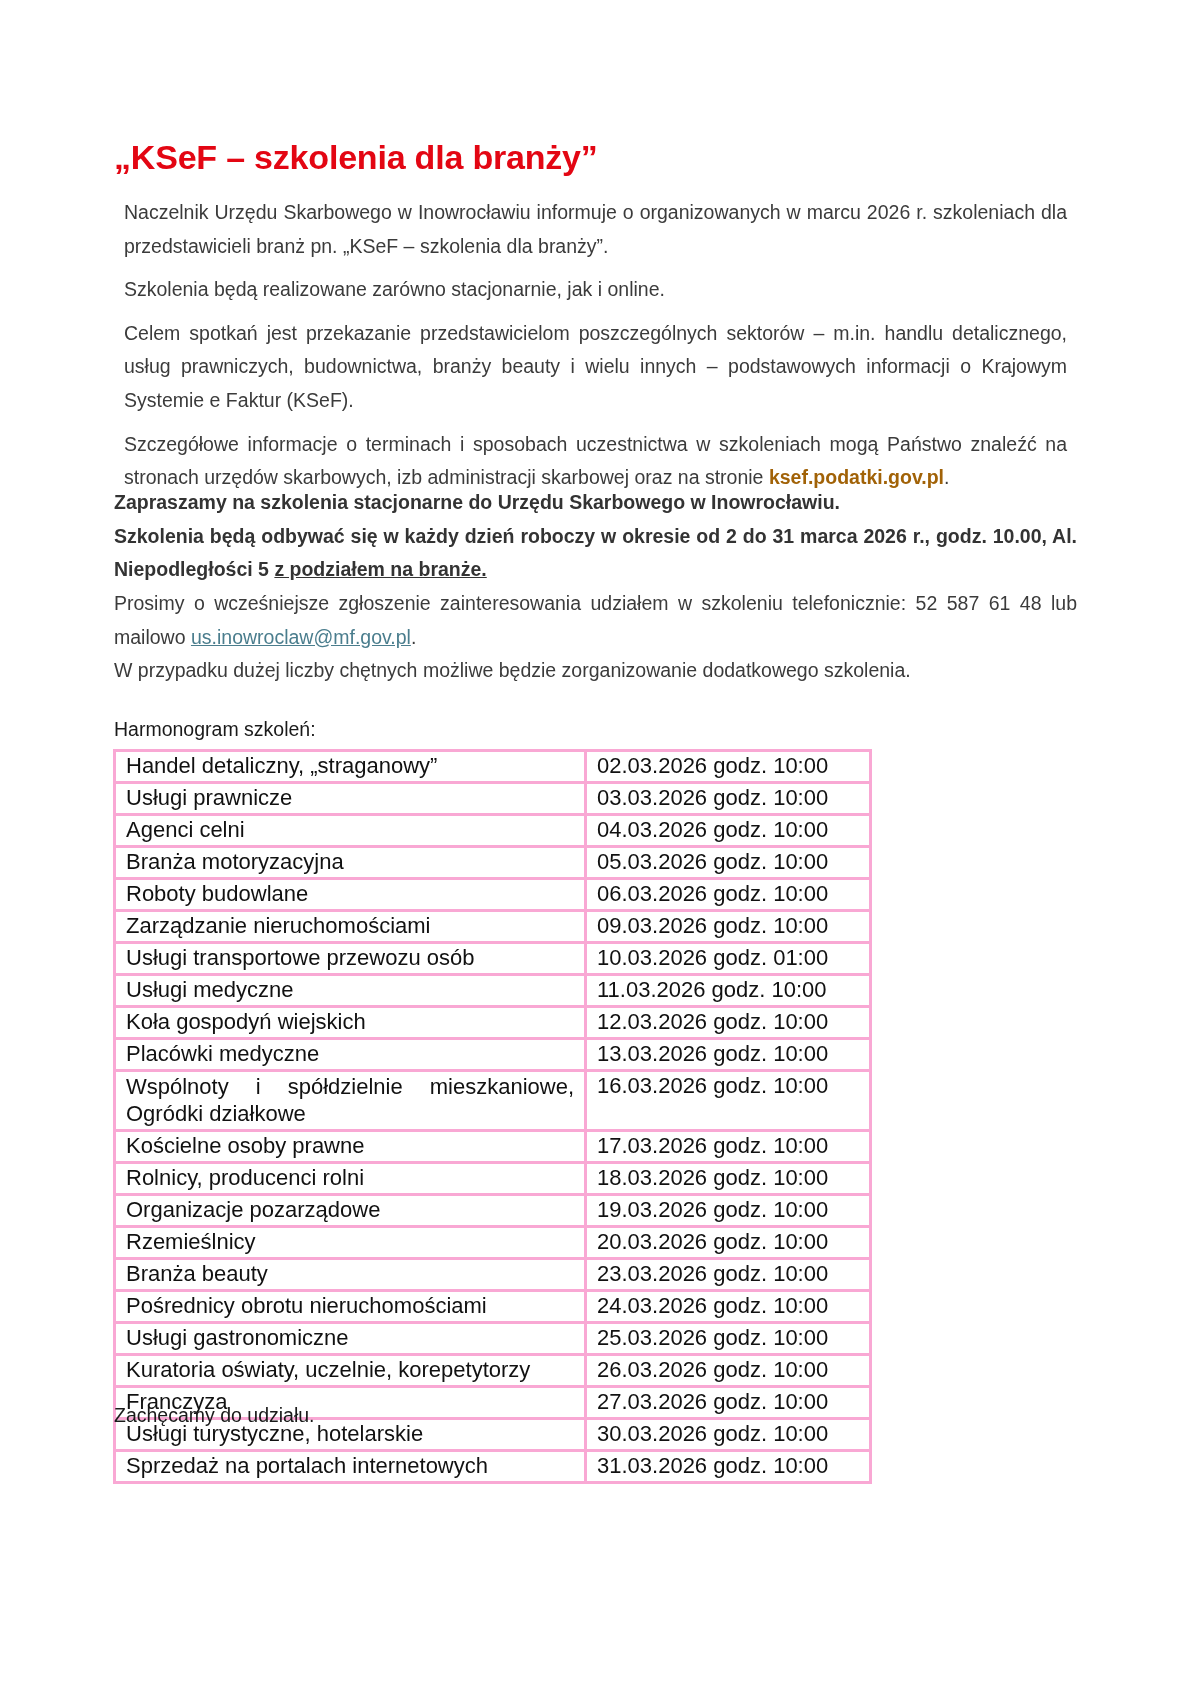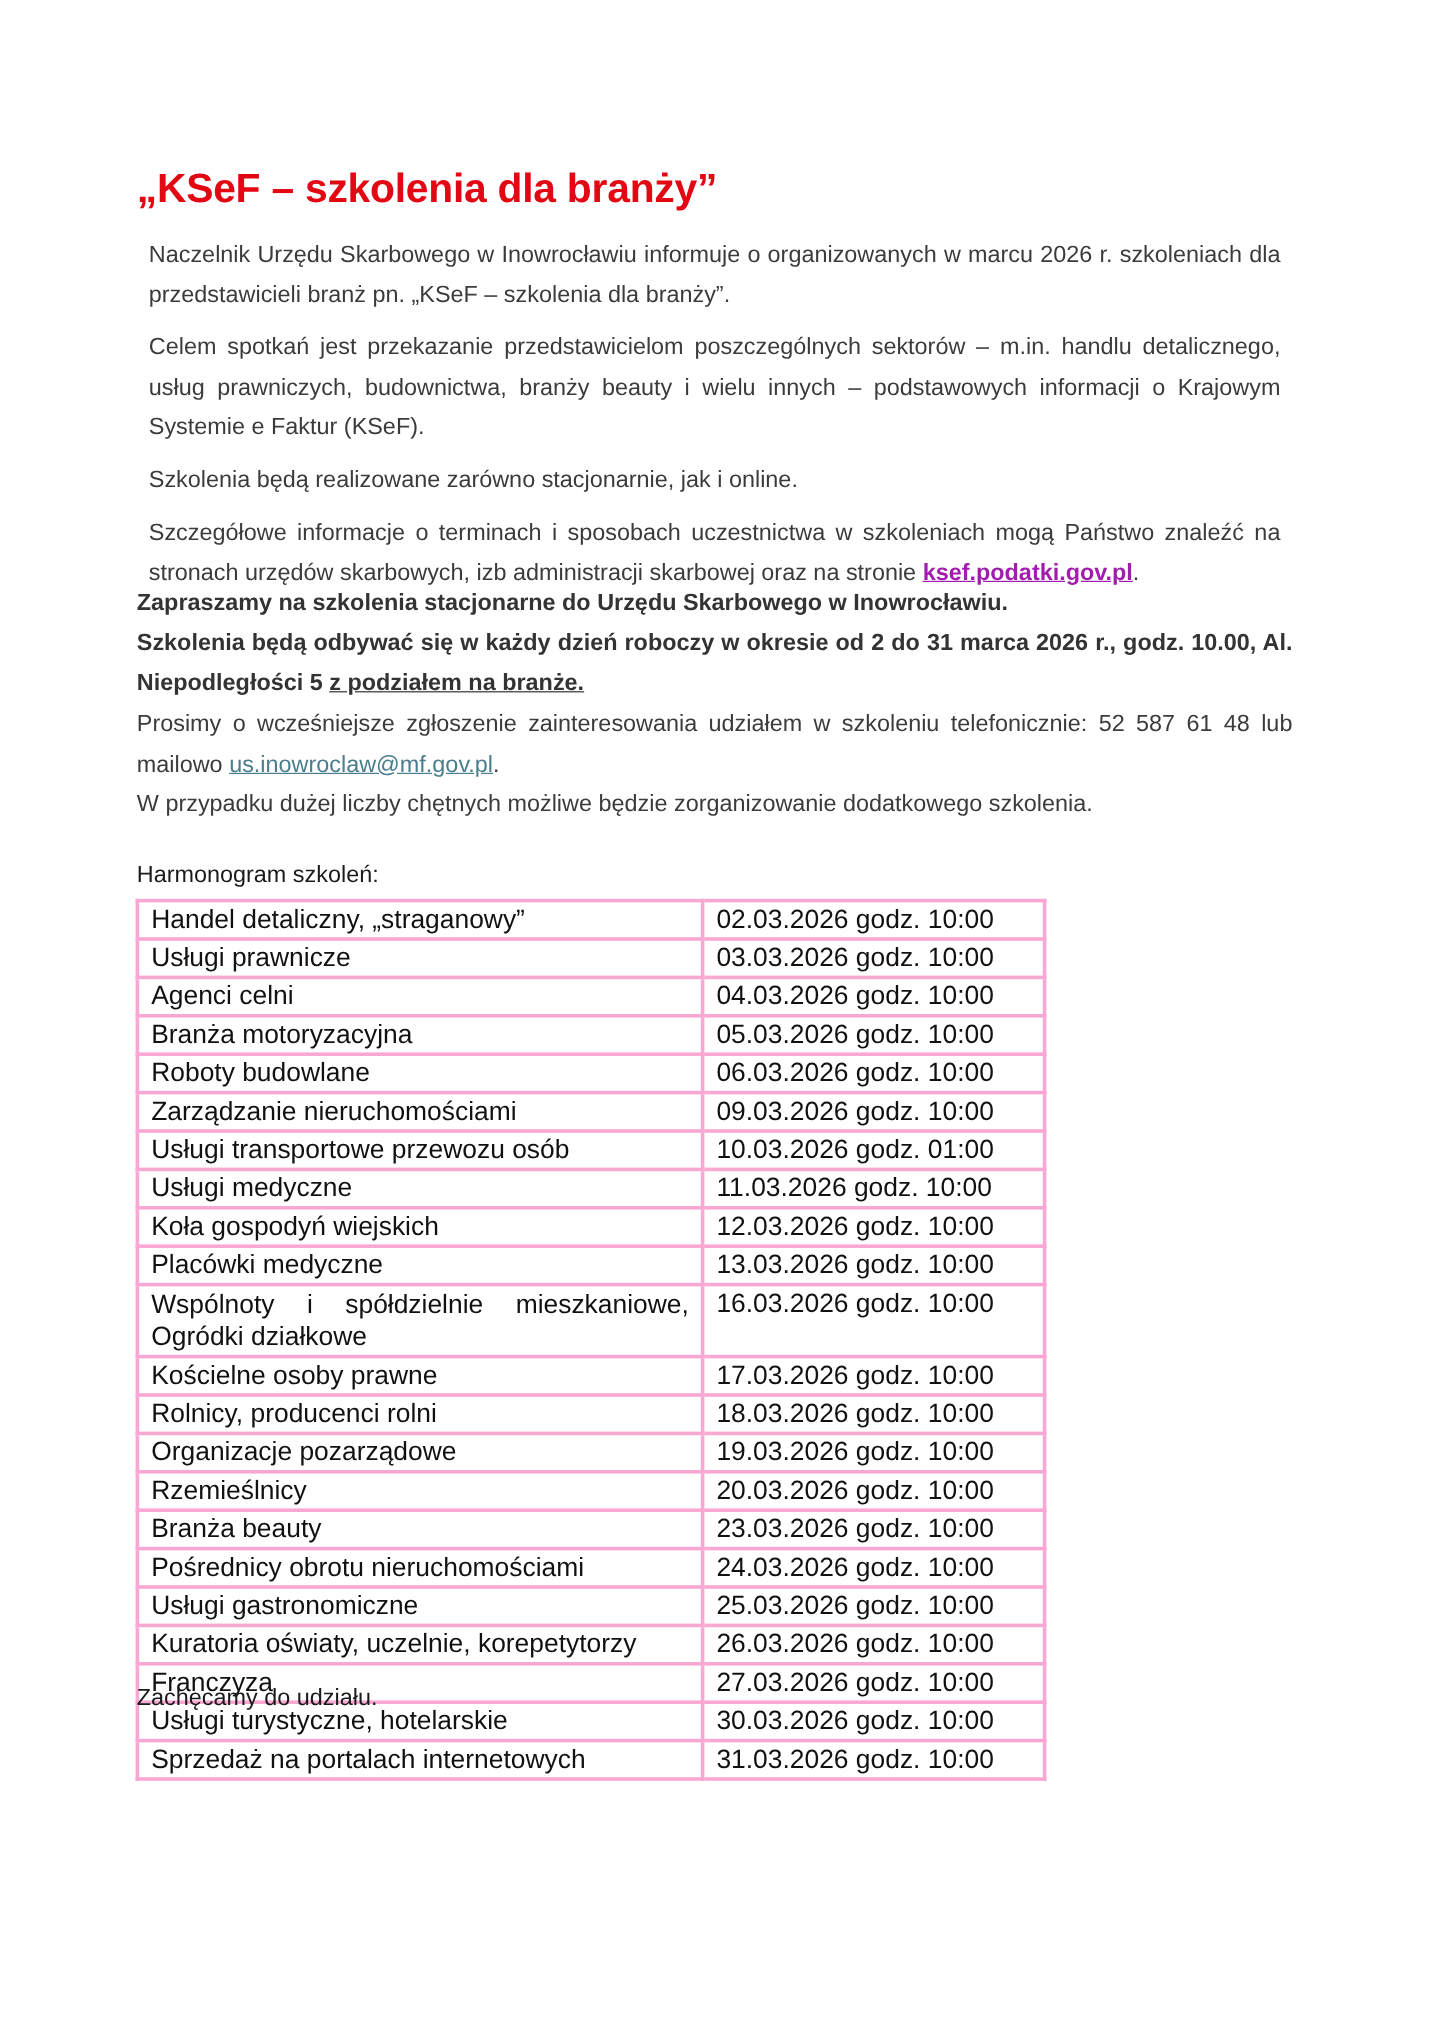--- a/index.html
+++ b/index.html
@@ -5,21 +5,21 @@
   html, body { margin: 0; padding: 0; background: #ffffff; }
   body { width: 1191px; height: 1684px; position: relative; overflow: hidden;
          font-family: "Liberation Sans", "DejaVu Sans", sans-serif; color: #3a3a3a; }
   .page { position: absolute; left: 114px; top: 0; width: 963px; }
   .title { position: absolute; top: 138px; left: 0; font-size: 34px; font-weight: bold;
            color: #e30613; white-space: nowrap; letter-spacing: -0.2px; }
   .body-block { position: absolute; top: 186px; left: 0; width: 963px;
                 font-size: 19.5px; line-height: 33.6px; text-align: justify; color: #3b3b3b; }
   .body-block p { margin: 10px; }
   .body-block p.last-line-left { text-align-last: left; }
-  .link-strong { color: #a21caf; font-weight: bold; text-decoration: underline; }
+  .link-strong { color: #a16207; font-weight: bold; }
   .link-mail { color: #4a7d8d; text-decoration: underline; }
   .bold-block { position: absolute; top: 486px; left: 0; width: 963px;
                 font-size: 19.5px; line-height: 33.6px; font-weight: bold; color: #333333; text-align: justify; }
   .bold-block p { margin: 0; }
   .u { text-decoration: underline; }
   .contact-block { position: absolute; top: 587px; left: 0; width: 963px;
                    font-size: 19.5px; line-height: 33.6px; color: #3b3b3b; }
   .contact-block p { margin: 0; }
   .schedule-label { position: absolute; top: 718px; left: 0; font-size: 19.5px; color: #1a1a1a; }
   table.schedule { position: absolute; top: 749px; left: -1px; border-collapse: collapse;
@@ -32,22 +32,22 @@
   .closing { position: absolute; top: 1404px; left: 0; font-size: 19.5px; color: #1a1a1a; }
 </style>
 </head>
 <body>
 
 <div class="page">
   <div class="title">„KSeF – szkolenia dla branży”</div>
 
   <div class="body-block">
     <p class="last-line-left">Naczelnik Urzędu Skarbowego w Inowrocławiu informuje o organizowanych w marcu 2026 r. szkoleniach dla przedstawicieli branż pn. „KSeF – szkolenia dla branży”.</p>
+    <p class="last-line-left">Szkolenia będą realizowane zarówno stacjonarnie, jak i online.</p>
     <p class="last-line-left">Celem spotkań jest przekazanie przedstawicielom poszczególnych sektorów – m.in. handlu detalicznego, usług prawniczych, budownictwa, branży beauty i wielu innych – podstawowych informacji o Krajowym Systemie e Faktur (KSeF).</p>
-    <p class="last-line-left">Szkolenia będą realizowane zarówno stacjonarnie, jak i online.</p>
     <p class="last-line-left"><span>Szczegółowe informacje o terminach i sposobach uczestnictwa w szkoleniach mogą Państwo znaleźć na stronach urzędów skarbowych, izb administracji skarbowej oraz na stronie </span><a class="link-strong">ksef.podatki.gov.pl</a><span>.</span></p>
   </div>
 
   <div class="bold-block">
     <p style="text-align:left;">Zapraszamy na szkolenia stacjonarne do Urzędu Skarbowego w Inowrocławiu.</p>
     <p style="text-align-last:left;"><span>Szkolenia będą odbywać się w każdy dzień roboczy w okresie od 2 do 31 marca 2026 r., godz. 10.00, Al. Niepodległości 5 </span><span class="u">z podziałem na branże.</span></p>
   </div>
 
   <div class="contact-block">
     <p style="text-align:justify; text-align-last:left;"><span>Prosimy o wcześniejsze zgłoszenie zainteresowania udziałem w szkoleniu telefonicznie: 52 587 61 48 lub mailowo </span><a class="link-mail">us.inowroclaw@mf.gov.pl</a><span>.</span></p>

